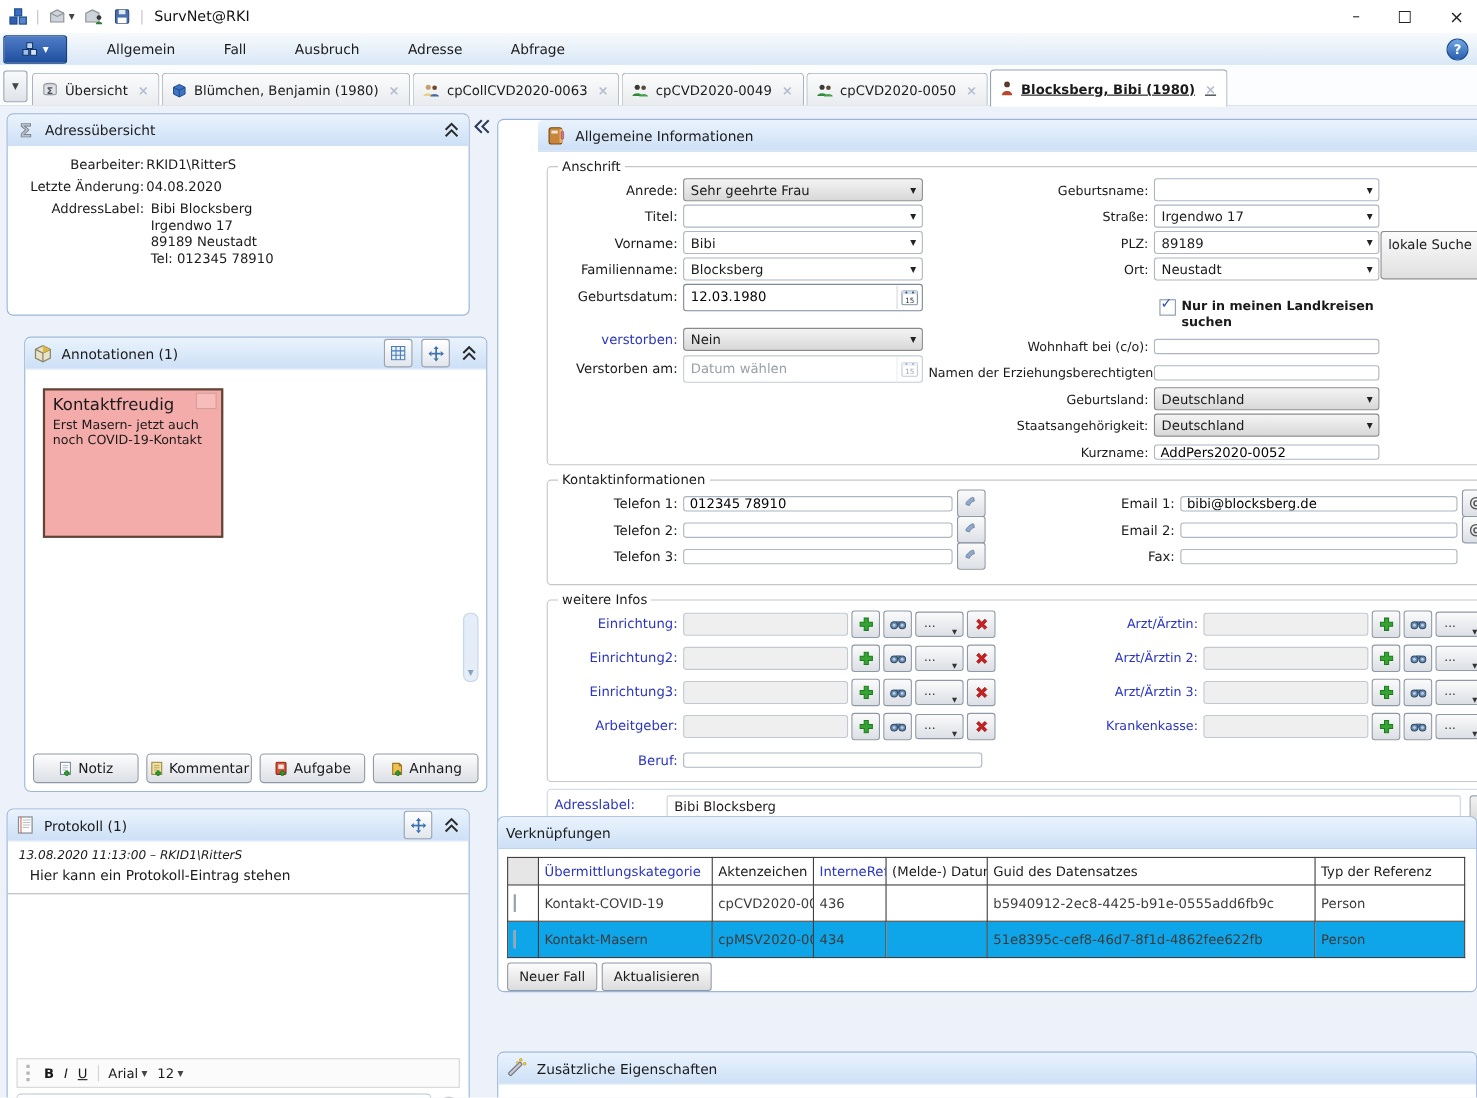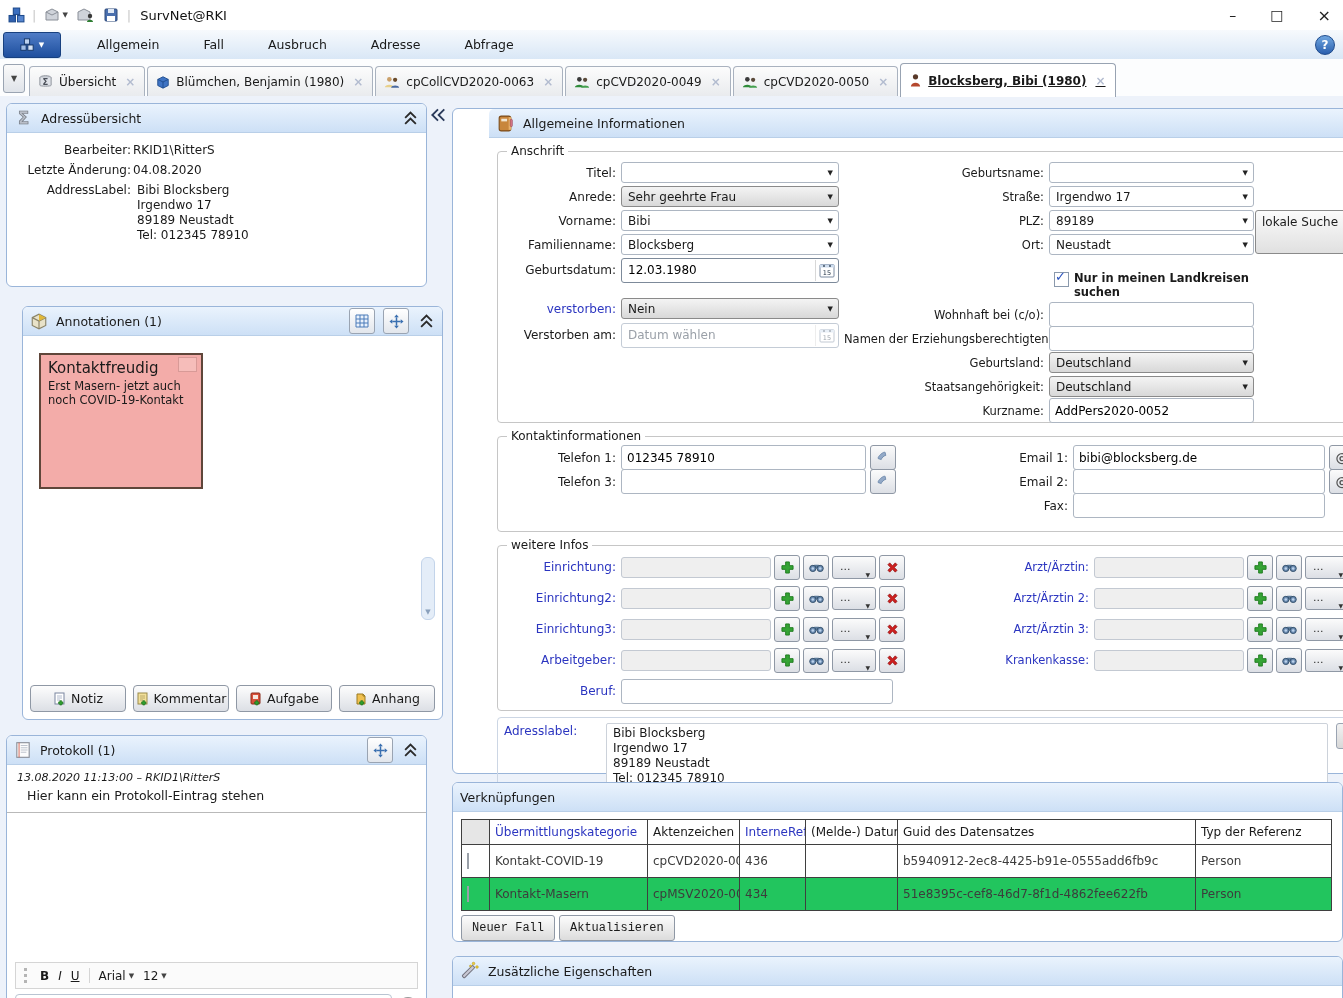--- a/index.html
+++ b/index.html
@@ -91,21 +91,21 @@
          background:linear-gradient(#f4f4f4,#d8d8d8);display:flex;align-items:center;padding:0 18px 0 6px;box-sizing:border-box;}
   .combo.white{background:#fff;border-color:#adb6c2;}
   .combo::after{content:"▼";position:absolute;right:5px;top:6px;font-size:7px;color:#222;}
   .combo .val{overflow:hidden;white-space:nowrap;}
   .w218{width:218px}.w205{width:205px}
   .datebox{display:flex;align-items:center;border:1px solid #7d8a9a;border-radius:3px;background:#fff;height:25px;width:218px;box-sizing:border-box;}
   .datebox input{flex:1;border:0;outline:0;padding:0 6px;font:inherit;font-size:12px;background:transparent;min-width:0;}
   .datebox.disabled{border-color:#c4ccd6;}
   .datebox input::placeholder{color:#9aa0a8;}
   .calbtn{width:22px;height:21px;display:flex;align-items:center;justify-content:center;border-left:1px solid #d8d8d8;}
-  .tinput{height:25px;border:1px solid #adb6c2;border-radius:3px;padding:0 5px;font:inherit;font-size:12px;background:#fff;box-sizing:border-box;}
+  .tinput{height:14px;border:1px solid #adb6c2;border-radius:3px;padding:0 5px;font:inherit;font-size:12px;background:#fff;box-sizing:border-box;}
   .cbrow{display:flex;margin-left:200px;margin-top:15px;height:32px;}
   .cbox{width:13px;height:13px;border:1px solid #8a99ac;background:#fff;margin:1px 5px 0 10px;position:relative;flex:none;}
   .cbox::after{content:"✓";position:absolute;left:0px;top:-4px;color:#2a52be;font-weight:bold;font-size:13px;}
   .cblabel{width:185px;font-weight:bold;font-size:11.5px;line-height:14px;}
   .lsbtn{position:absolute;right:2px;top:49px;width:106px;height:44px;border:1px solid #8a8a8a;border-radius:3px;
          background:linear-gradient(#fbfbfb,#e0e0e0);text-align:left;padding:4px 6px;box-sizing:border-box;font-size:12px;}
   .lsbtn::after{content:"▼";position:absolute;right:7px;bottom:13px;font-size:7px;}
   .sqbtn{width:24px;height:23px;margin-left:4px;border:1px solid #8f98a5;border-radius:3px;flex:none;
          background:linear-gradient(#fbfbfb,#dcdfe5);display:flex;align-items:center;justify-content:center;}
   .atglyph{font-size:13px;font-weight:bold;color:#555;}
@@ -121,30 +121,30 @@
   .wcolR{flex:1;display:flex;flex-direction:column;align-items:flex-end;}
   .wcolR .wrow{width:430px;}
   .wlabel2{width:110px;text-align:right;padding-right:5px;white-space:nowrap;font-size:11.5px;}
   .adrstrip{margin:6px 8px;border:1px solid #ccd6e4;border-radius:4px;padding:5px 6px;display:flex;align-items:flex-start;}
   .adrlabel{width:102px;font-size:12px;padding-top:1px;}
   .adrtext{flex:1;border:1px solid #ccd2da;border-radius:2px;background:#fff;min-height:58px;padding:2px 6px;
            white-space:pre-line;line-height:15px;margin-right:8px;}
   .adrbtn{width:25px;height:24px;border:1px solid #9aa4b2;border-radius:3px;background:linear-gradient(#f2f2f2,#d8d8d8);
           display:flex;align-items:center;justify-content:center;}
   
-  #p-ver{left:452px;top:686px;width:889px;height:158px;}
+  #p-ver{left:452px;top:646px;width:889px;height:158px;}
   .vtable{border-collapse:collapse;margin:7px 8px 4px 8px;width:871px;table-layout:fixed;font-size:12px;}
   .vtable th,.vtable td{border:1px solid #3f3f3f;padding:2px 5px;text-align:left;font-weight:normal;overflow:hidden;white-space:nowrap;}
   .vtable th{background:#fff;height:20px;}
   .vtable th.first{background:#e6e6e6;}
   .vtable td{height:28px;color:#3c3c3c;}
   .vtable .thblue{color:#2b35c0;}
-  tr.selrow td{background:#22c55e;}
+  tr.selrow td{background:#0ea5e9;}
   .cb2{width:13px;height:13px;border:1px solid #9aa0a8;background:#f3f3f3;margin:0 auto;}
-  .vbtns{display:flex;gap:4px;margin:2px 0 0 8px;font-family:Liberation Mono, monospace;}
+  .vbtns{display:flex;gap:4px;margin:2px 0 0 8px;}
   .btn{height:24px;padding:0 10px;border:1px solid #8f98a5;border-radius:3px;background:linear-gradient(#fcfcfc,#dcdcdc);
        font:inherit;font-size:12px;display:flex;align-items:center;}
   
   #p-zus{left:452px;top:860px;width:889px;height:120px;}
 </style>
 </head>
 <body>
 
 <div id="app">
 
@@ -435,29 +435,29 @@
             <rect x="13.5" y="5" width="2" height="7" rx="1" fill="#d8788a" stroke="#8a3a4a" stroke-width="0.5"></rect>
           </svg>
         <span>Allgemeine Informationen</span>
       </div>
 
       <fieldset style="height:268px">
         <legend>Anschrift</legend>
         <div class="cols">
           <div class="colL">
             <div class="frow">
+                <span class="flabel">Anrede:</span>
+              <span class="combo w218">
+                  <span class="val">Sehr geehrte Frau</span>
+                </span>
+              </div>
+            <div class="frow">
                 <span class="flabel">Titel:</span>
               <span class="combo white w218">
                   <span class="val"></span>
-                </span>
-              </div>
-            <div class="frow">
-                <span class="flabel">Anrede:</span>
-              <span class="combo w218">
-                  <span class="val">Sehr geehrte Frau</span>
                 </span>
               </div>
             <div class="frow">
                 <span class="flabel">Vorname:</span>
               <span class="combo white w218">
                   <span class="val">Bibi</span>
                 </span>
               </div>
             <div class="frow">
                 <span class="flabel">Familienname:</span>
@@ -560,20 +560,29 @@
         </div>
       </fieldset>
 
       <fieldset style="height:92px">
         <legend>Kontaktinformationen</legend>
         <div class="cols">
           <div style="width:420px">
             <div class="frow">
                 <span class="flabel">Telefon 1:</span>
               <input class="tinput" style="width: 245px;" value="012345 78910">
+              <span class="sqbtn">
+                  <svg width="13" height="13" viewBox="0 0 14 14">
+                    <path d="M2 4.2 C2 1.8 12 1.8 12 4.2 L10.3 7 C8.6 5.9 5.4 5.9 3.7 7 Z" fill="#93a9c7" stroke="#5a7aa0" stroke-width="0.7" transform="rotate(-42 7 7)"></path>
+                  </svg>
+                </span>
+              </div>
+            <div class="frow">
+                <span class="flabel">Telefon 2:</span>
+              <input class="tinput" style="width: 245px;" value="">
               <span class="sqbtn">
                   <svg width="13" height="13" viewBox="0 0 14 14">
                     <path d="M2 4.2 C2 1.8 12 1.8 12 4.2 L10.3 7 C8.6 5.9 5.4 5.9 3.7 7 Z" fill="#93a9c7" stroke="#5a7aa0" stroke-width="0.7" transform="rotate(-42 7 7)"></path>
                   </svg>
                 </span>
               </div>
             <div class="frow">
                 <span class="flabel">Telefon 3:</span>
               <input class="tinput" style="width: 245px;" value="">
               <span class="sqbtn">

